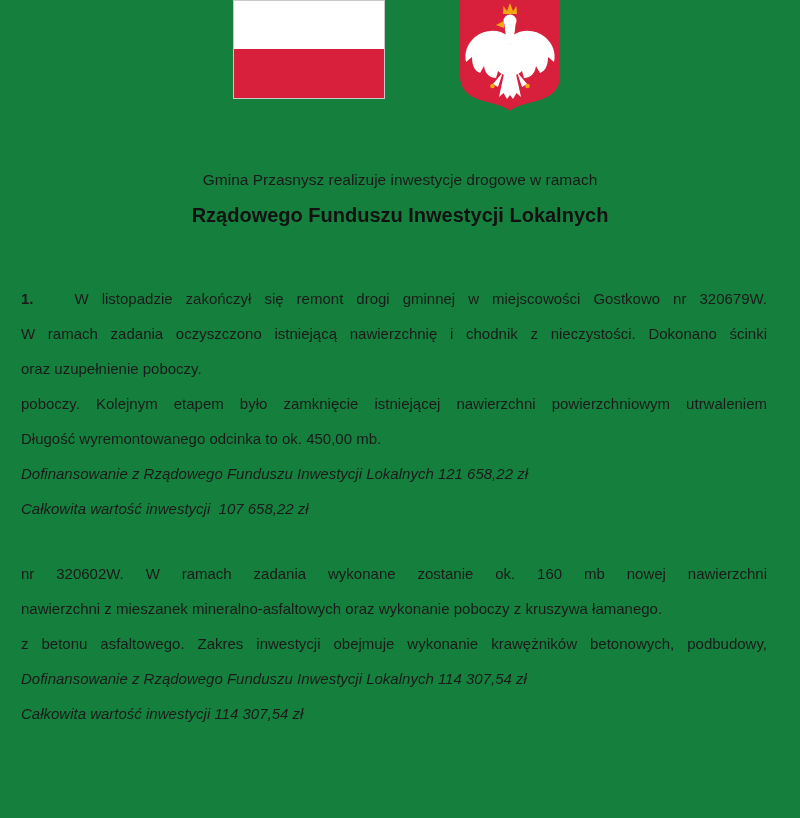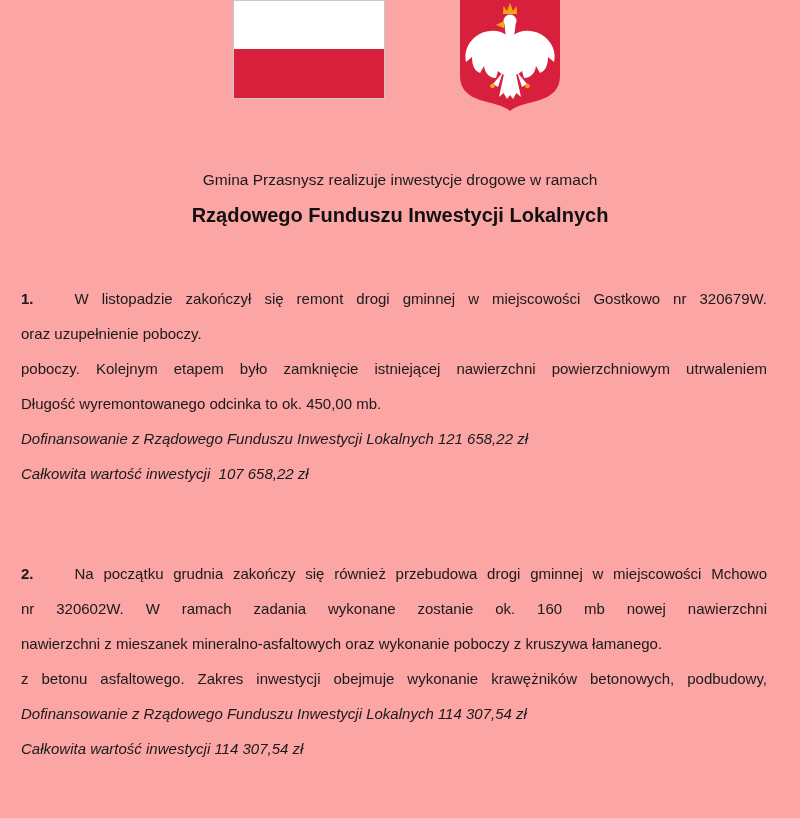--- a/index.html
+++ b/index.html
@@ -1,20 +1,20 @@
 <!DOCTYPE html>
 <html><head>
 <meta charset="utf-8">
 <style>
   html, body { margin: 0; padding: 0; background: #ffffff; }
   .page {
     position: relative;
     width: 800px;
     height: 818px;
-    background: #fca5a5;
+    background: #15803d;
     overflow: hidden;
     font-family: "Liberation Sans", sans-serif;
     color: #1a1a1a;
   }
   
   .flag {
     position: absolute;
     left: 233px; top: 0;
     width: 152px; height: 99px;
     border: 1px solid #c9c9c9;
@@ -112,31 +112,29 @@
 
   <div class="title">
     <div class="title-line1">Gmina Przasnysz realizuje inwestycje drogowe w ramach</div>
     <div class="title-line2">Rządowego Funduszu Inwestycji Lokalnych</div>
   </div>
 
   <div class="para para-1">
     <div class="line j">
       <span class="num">1.</span><span class="tab"></span><span>W listopadzie zakończył się remont drogi gminnej w miejscowości Gostkowo nr 320679W.</span>
     </div>
+    <div class="line j">W ramach zadania oczyszczono istniejącą nawierzchnię i chodnik z nieczystości. Dokonano ścinki</div>
     <div class="line">oraz uzupełnienie poboczy.</div>
     <div class="line j">poboczy. Kolejnym etapem było zamknięcie istniejącej nawierzchni powierzchniowym utrwaleniem</div>
     <div class="line">Długość wyremontowanego odcinka to ok. 450,00 mb.</div>
     <div class="line it">Dofinansowanie z Rządowego Funduszu Inwestycji Lokalnych 121 658,22 zł</div>
     <div class="line it pre">Całkowita wartość inwestycji  107 658,22 zł</div>
   </div>
 
   <div class="para para-2">
-    <div class="line j">
-      <span class="num">2.</span><span class="tab"></span><span>Na początku grudnia zakończy się również przebudowa drogi gminnej w miejscowości Mchowo</span>
-    </div>
     <div class="line j">nr 320602W. W ramach zadania wykonane zostanie ok. 160 mb nowej nawierzchni</div>
     <div class="line">nawierzchni z mieszanek mineralno-asfaltowych oraz wykonanie poboczy z kruszywa łamanego.</div>
     <div class="line j">z betonu asfaltowego. Zakres inwestycji obejmuje wykonanie krawężników betonowych, podbudowy,</div>
     <div class="line it">Dofinansowanie z Rządowego Funduszu Inwestycji Lokalnych 114 307,54 zł</div>
     <div class="line it">Całkowita wartość inwestycji 114 307,54 zł</div>
   </div>
 
 </div>
 
 </body></html>

